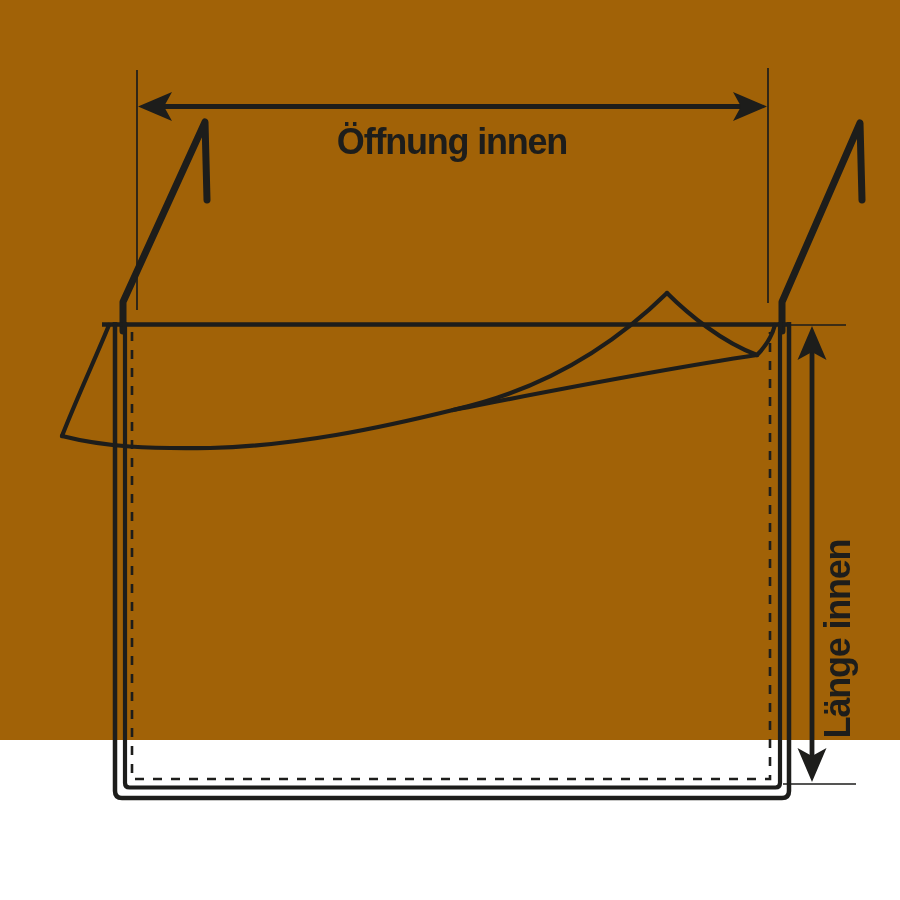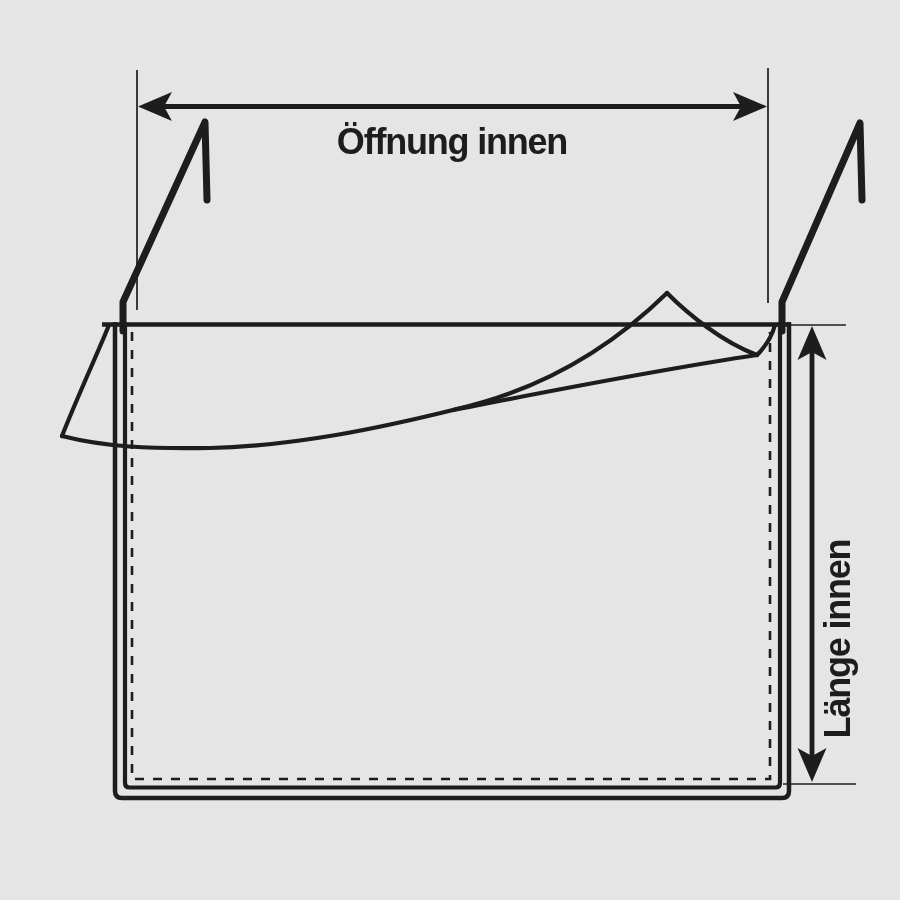--- a/index.html
+++ b/index.html
@@ -4,22 +4,22 @@
 <style>
   html,body{margin:0;padding:0;}
   body{
     width:900px;height:900px;
     background:#ffffff;
     font-family:"Liberation Sans", sans-serif;
     overflow:hidden;
   }
   .stage{
     position:relative;
-    width:900px;height:900px;
-    background:#e5e5e5;
+    width:900px;height:740px;
+    background:#a16207;
   }
   svg.drawing{
     position:absolute;left:0;top:0;
   }
   .dim-label{
     position:absolute;
     color:#1d1d1b;
     font-weight:700;
     font-size:36px;
     letter-spacing:-1.2px;

